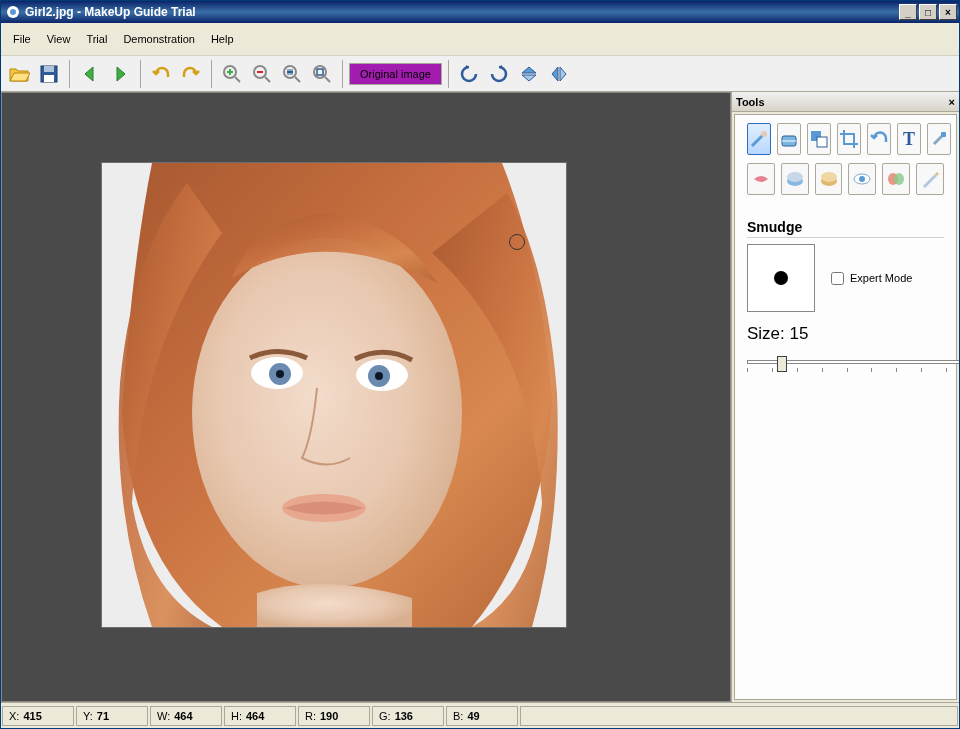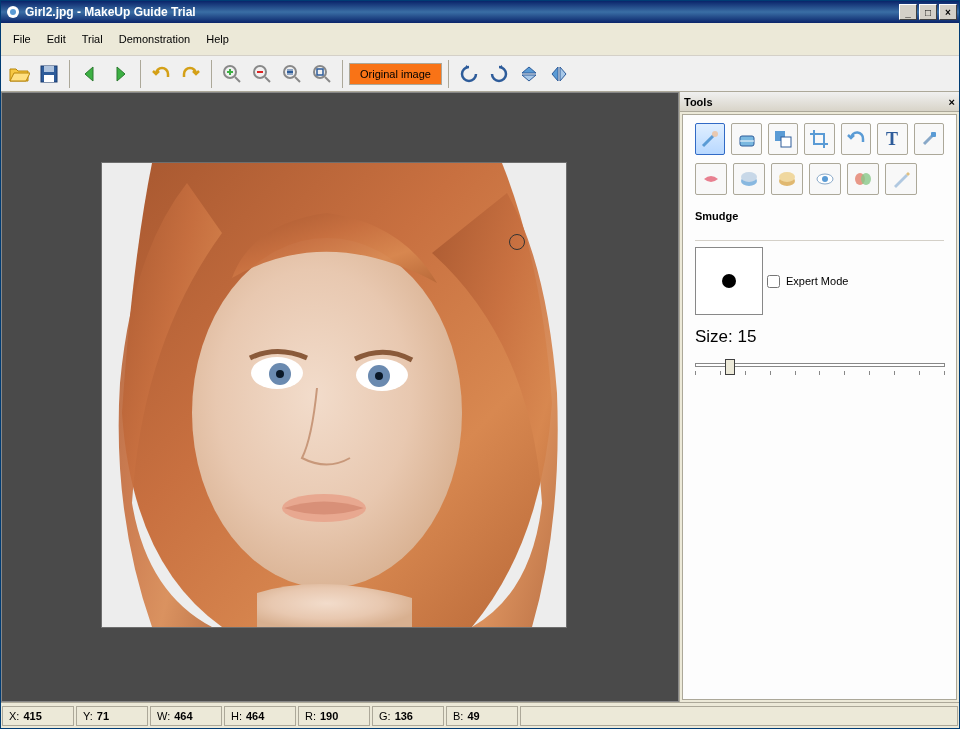--- a/index.html
+++ b/index.html
@@ -61,21 +61,21 @@
 .toolbar .tbtn {
   width: 28px; height: 28px;
   display: flex; align-items: center; justify-content: center;
   border: 1px solid transparent;
   border-radius: 2px;
   cursor: pointer;
 }
 .toolbar .sep { width: 1px; height: 28px; background: #ACA899; margin: 0 4px; }
 .toolbar .original-label {
   border: 1px solid #ACA899;
-  background: #f97316;
+  background: #a21caf;
   padding: 4px 10px;
   font-size: 11px;
   cursor: pointer;
 }
 .main-area {
   flex: 1;
   display: flex;
   overflow: hidden;
 }
 .canvas-area {
@@ -94,21 +94,21 @@
   box-shadow: 0 0 0 1px rgba(255,255,255,0.2);
 }
 .brush-cursor {
   position: absolute;
   left: 507px; top: 141px;
   width: 16px; height: 16px;
   border: 1px solid #333;
   border-radius: 50%;
 }
 .tools-panel {
-  width: 280px;
+  width: 228px;
   background: #ECE9D8;
   border-left: 1px solid #ACA899;
   display: flex;
   flex-direction: column;
 }
 .tools-header {
   background: linear-gradient(to bottom, #F0F0F0, #D8D4C8);
   height: 20px;
   display: flex;
   align-items: center;
@@ -138,29 +138,29 @@
   display: flex; align-items: center; justify-content: center;
   cursor: pointer;
   border-radius: 2px;
 }
 .tool-btn.active {
   background: linear-gradient(to bottom, #E0EFFF, #B8D8FF);
   border-color: #316AC5;
 }
 .section-label {
   font-weight: bold;
-  font-size: 11px;
-  margin: 15px 0 6px 0;
+  font-size: 14px;
+  margin: 24px 0 6px 0;
   border-bottom: 1px solid #D4D0C8;
-  padding-bottom: 18px;
+  padding-bottom: 2px;
 }
 .brush-preview-row {
   display: flex;
   align-items: center;
-  gap: 4px;
+  gap: 16px;
   margin-bottom: 12px;
 }
 .brush-preview {
   width: 68px; height: 68px;
   border: 1px solid #888;
   background: white;
   display: flex; align-items: center; justify-content: center;
 }
 .brush-dot {
   width: 14px; height: 14px;
@@ -218,21 +218,21 @@
   <div class="title">Girl2.jpg - MakeUp Guide Trial</div>
   <div class="win-btns">
     <div class="win-btn">_</div>
     <div class="win-btn">□</div>
     <div class="win-btn">×</div>
   </div>
 </div>
 
 <div class="menubar">
   <div class="menu-item">File</div>
-  <div class="menu-item">Edit</div>
+  <div class="menu-item">View</div>
   <div class="menu-item">Trial</div>
   <div class="menu-item">Demonstration</div>
   <div class="menu-item">Help</div>
 </div>
 
 <div class="toolbar">
   <div class="tbtn">
       <svg width="22" height="22" viewBox="0 0 22 22">
         <path d="M2 6h6l2 2h10v10H2z" fill="#F7C843" stroke="#B8860B"></path>
         <path d="M2 18L6 10h16l-4 8z" fill="#FFE082" stroke="#B8860B"></path>

